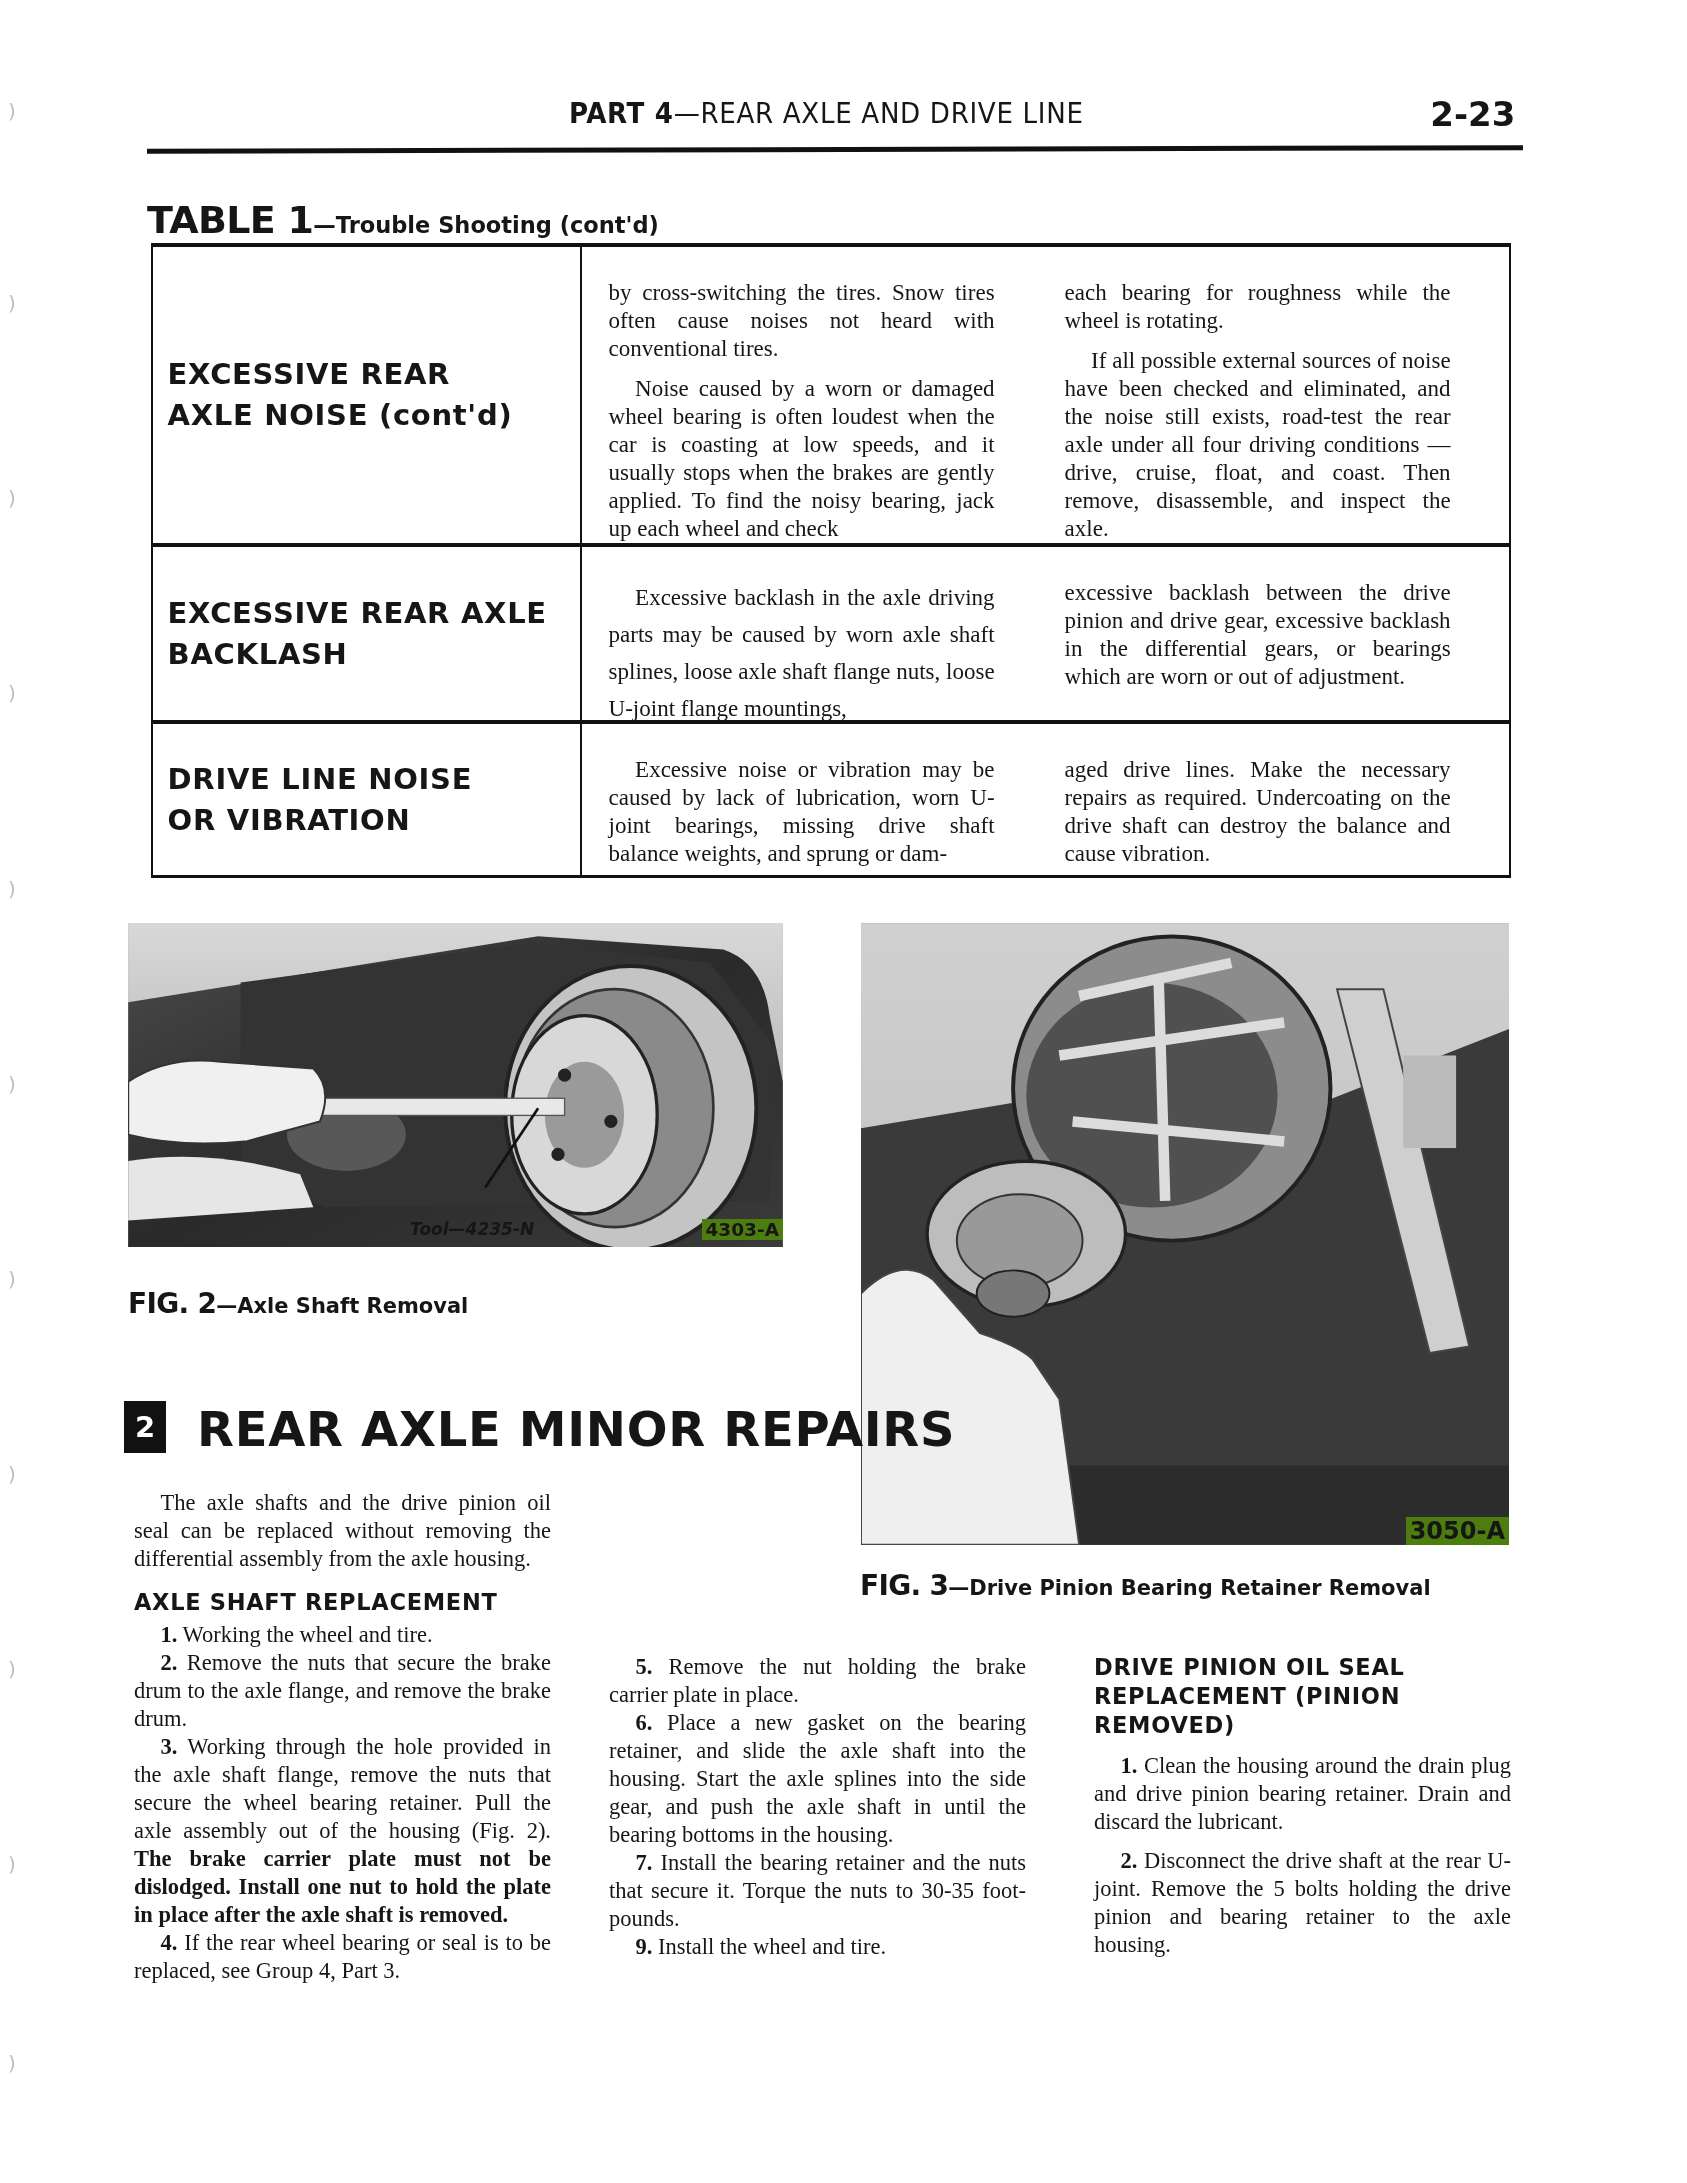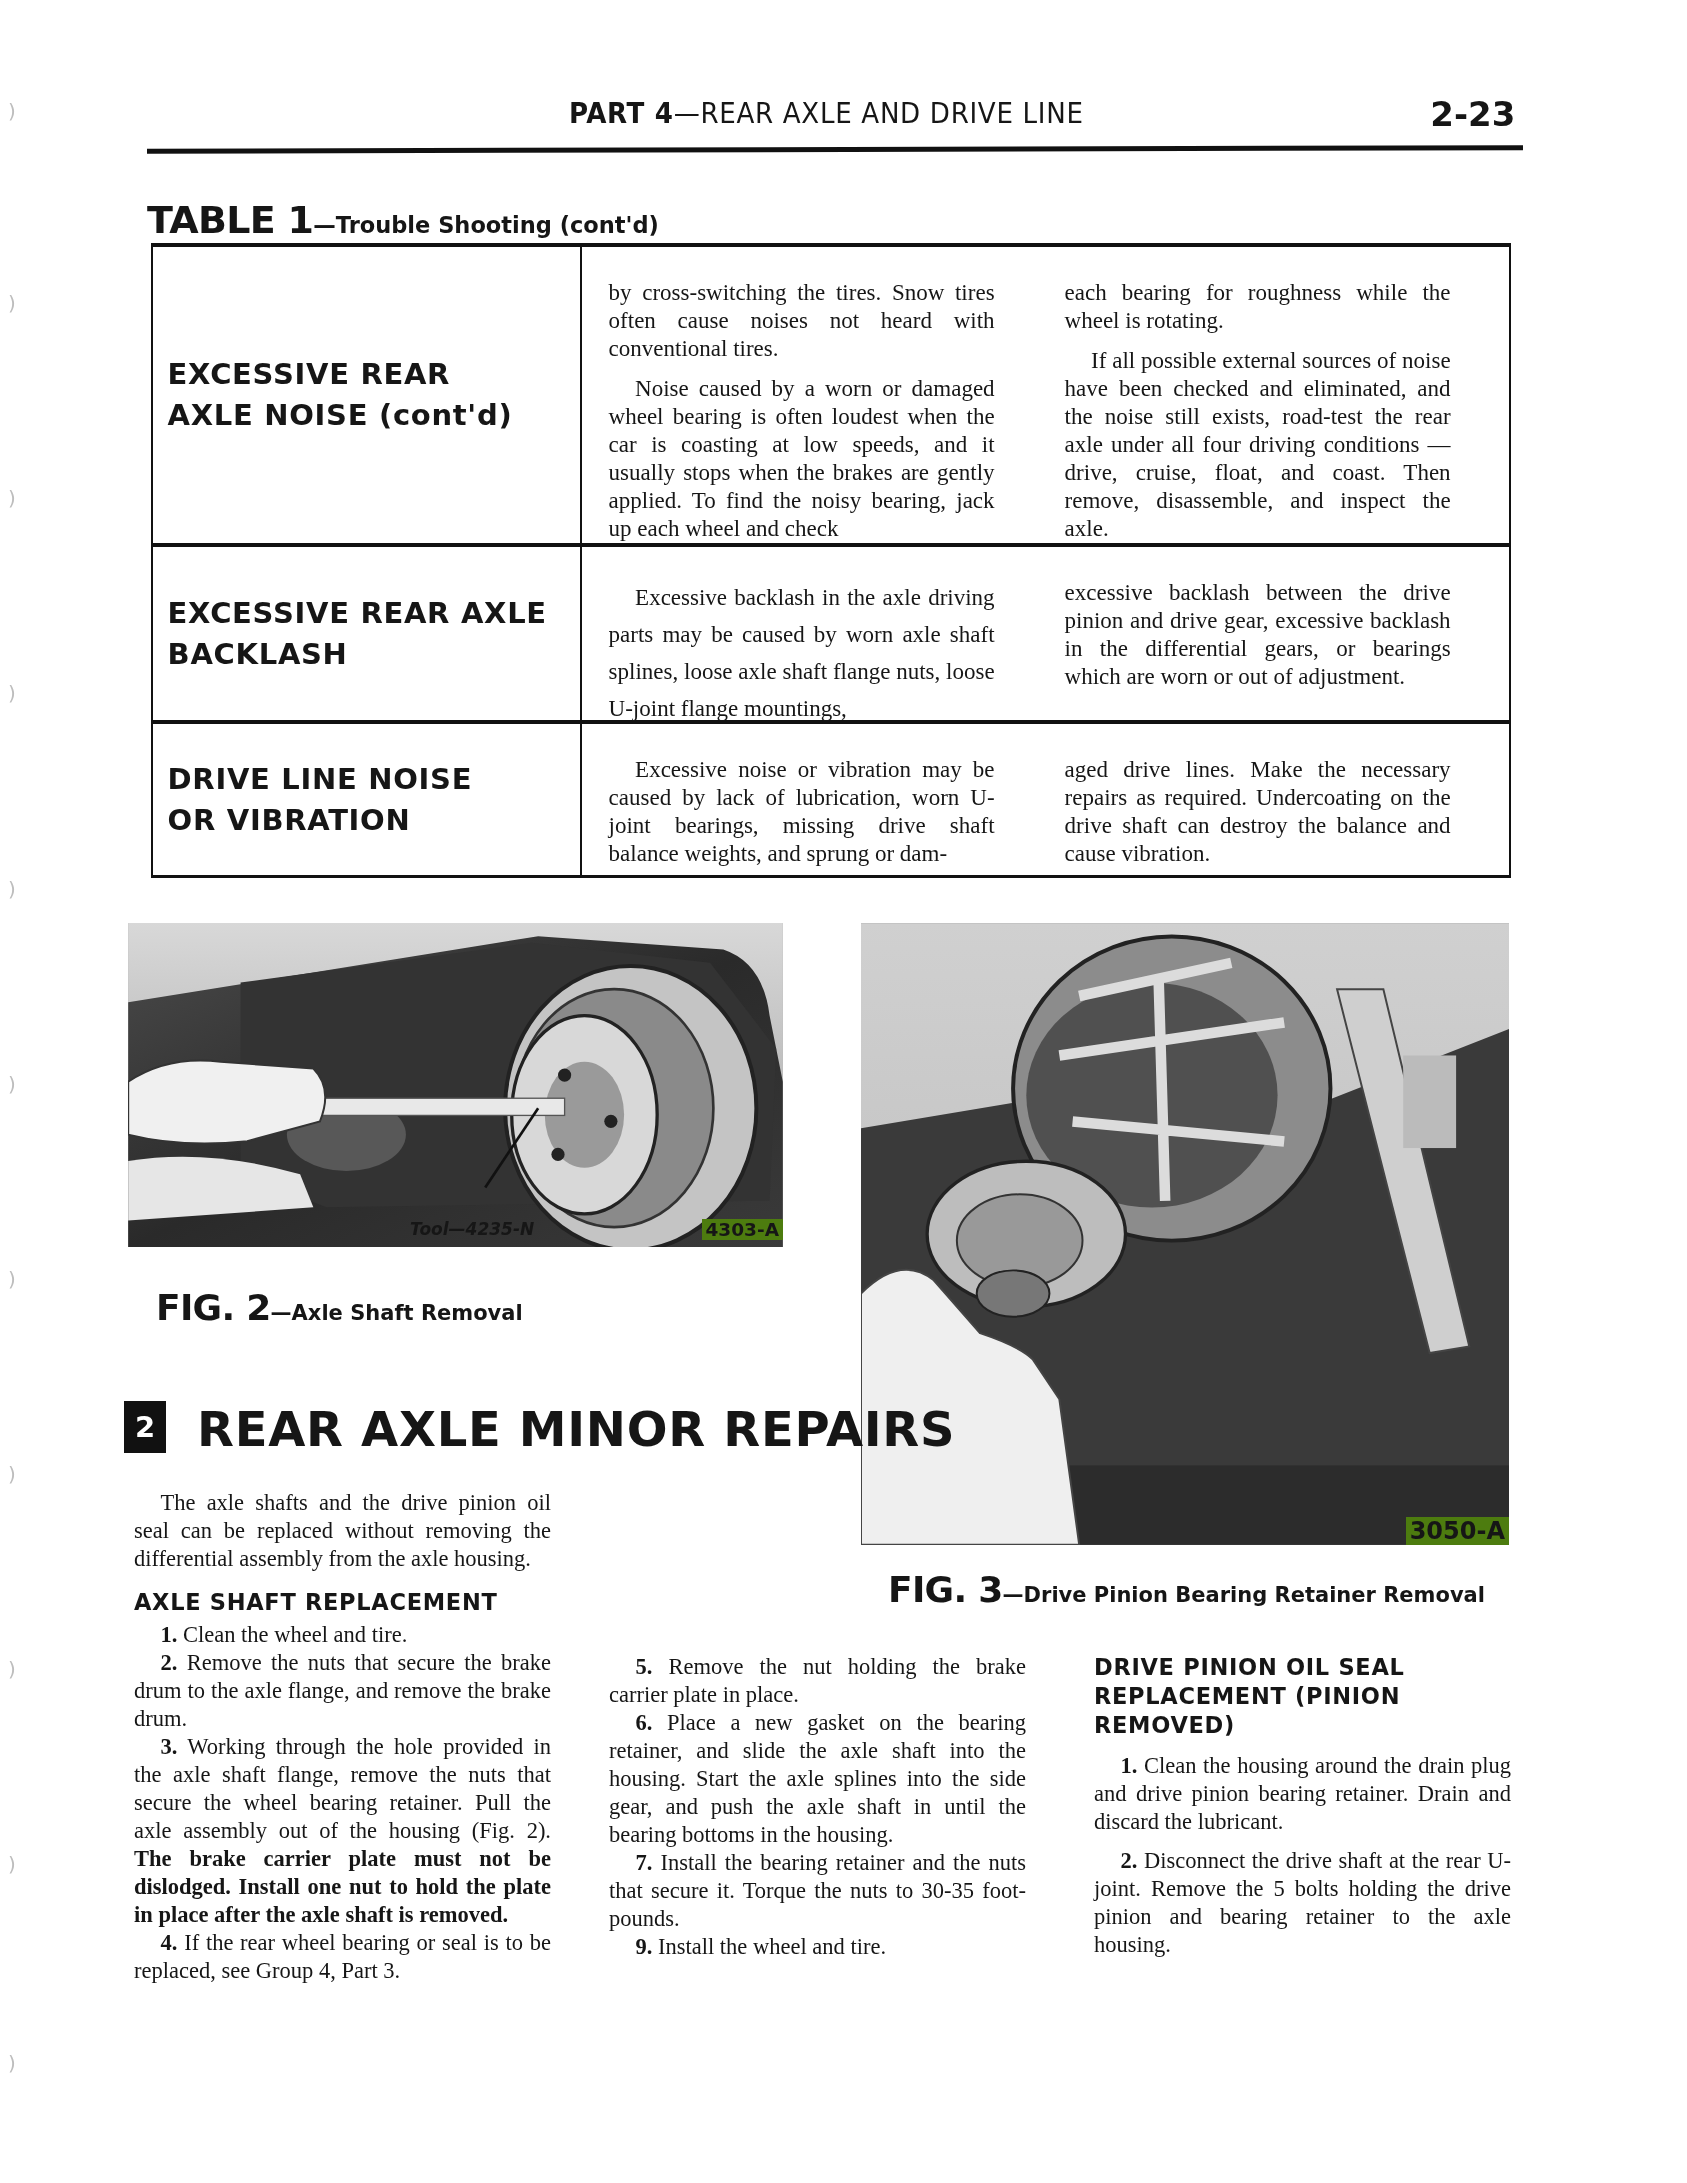--- a/index.html
+++ b/index.html
@@ -33,21 +33,21 @@
   .t-col p { margin:12px; }
   .t-col .indent { text-indent:26.5px; }
   .r2 .t-col { line-height:37px; }
   .r2 .t-col.c2 { line-height:28px; }
 
   
   .fig2-photo { left:128px; top:923px; width:655px; height:324px; overflow:hidden; background:#b8b8b8; }
   .fig3-photo { left:861px; top:923px; width:648px; height:622px; overflow:hidden; background:#9a9a9a; }
   .fig-label { font-family:"DejaVu Sans", sans-serif; font-weight:800; font-size:18.5px; background:#4d7c0f; padding:0 4px; }
   .fig-caption { white-space:nowrap; }
-  .fig-caption .fig-big { font-family:"DejaVu Sans", sans-serif; font-weight:900; font-size:36px; letter-spacing:-0.7px;margin-left:28px; }
+  .fig-caption .fig-big { font-family:"DejaVu Sans", sans-serif; font-weight:900; font-size:28px; letter-spacing:-0.7px; }
   .fig-caption .fig-small { font-family:"DejaVu Sans", sans-serif; font-weight:700; font-size:21px; }
 
   
   .section-badge { left:124px; top:1401px; width:42px; height:52px; background:#111; color:#fff; font-family:"DejaVu Sans", sans-serif; font-weight:800; font-size:29px; display:flex; align-items:center; justify-content:center; }
   .section-title { left:197px; top:1401px; font-family:"DejaVu Sans", sans-serif; font-weight:900; font-size:48px; letter-spacing:0.7px; white-space:nowrap; }
 
   
   .body-col { font-family:"Liberation Serif", serif; font-size:22.5px; line-height:28px; text-align:justify; }
   .body-col p { margin:0; }
   .body-col .indent { text-indent:26.5px; }
@@ -202,21 +202,21 @@
 <div class="abs fig-caption" style="left:860px; top:1569px;">
   <span class="fig-big">FIG. 3</span><span class="fig-small">—Drive Pinion Bearing Retainer Removal</span>
 </div>
 
 <div class="abs section-badge">2</div>
 <div class="abs section-title">REAR AXLE MINOR REPAIRS</div>
 
 <div class="abs body-col col1">
   <p class="indent">The axle shafts and the drive pinion oil seal can be replaced without removing the differential assembly from the axle housing.</p>
   <div class="subhead" style="margin-top:14.6px; margin-bottom:4px;">AXLE SHAFT REPLACEMENT</div>
-  <p class="indent"><span class="step-num">1.</span> <span>Clean the wheel and tire.</span></p>
+  <p class="indent"><span class="step-num">1.</span> <span>Working the wheel and tire.</span></p>
   <p class="indent"><span class="step-num">2.</span> <span>Remove the nuts that secure the brake drum to the axle flange, and remove the brake drum.</span></p>
   <p class="indent"><span class="step-num">3.</span> <span>Working through the hole provided in the axle shaft flange, remove the nuts that secure the wheel bearing retainer. Pull the axle assembly out of the housing (Fig. 2).</span> <b>The brake carrier plate must not be dislodged. Install one nut to hold the plate in place after the axle shaft is removed.</b></p>
   <p class="indent"><span class="step-num">4.</span> <span>If the rear wheel bearing or seal is to be replaced, see Group 4, Part 3.</span></p>
 </div>
 
 <div class="abs body-col col2">
   <p class="indent"><span class="step-num">5.</span> <span>Remove the nut holding the brake carrier plate in place.</span></p>
   <p class="indent"><span class="step-num">6.</span> <span>Place a new gasket on the bearing retainer, and slide the axle shaft into the housing. Start the axle splines into the side gear, and push the axle shaft in until the bearing bottoms in the housing.</span></p>
   <p class="indent"><span class="step-num">7.</span> <span>Install the bearing retainer and the nuts that secure it. Torque the nuts to 30-35 foot-pounds.</span></p>
   <p class="indent"><span class="step-num">9.</span> <span>Install the wheel and tire.</span></p>

